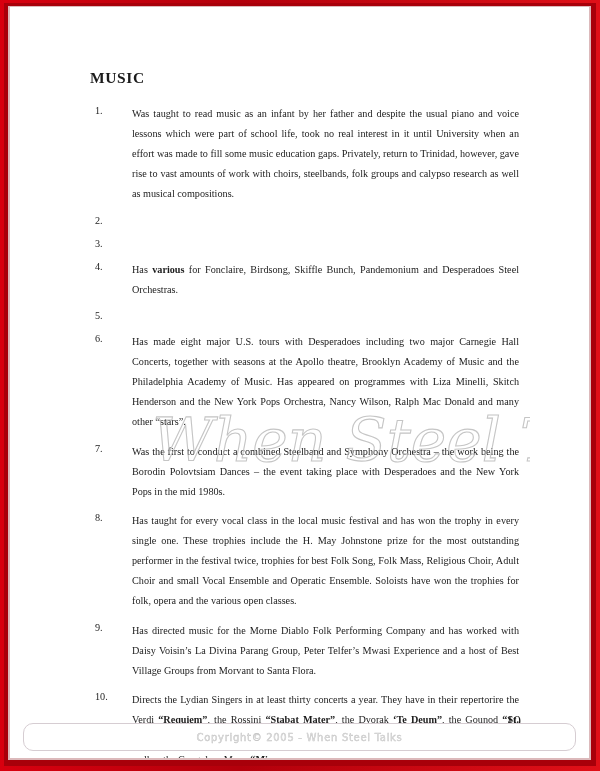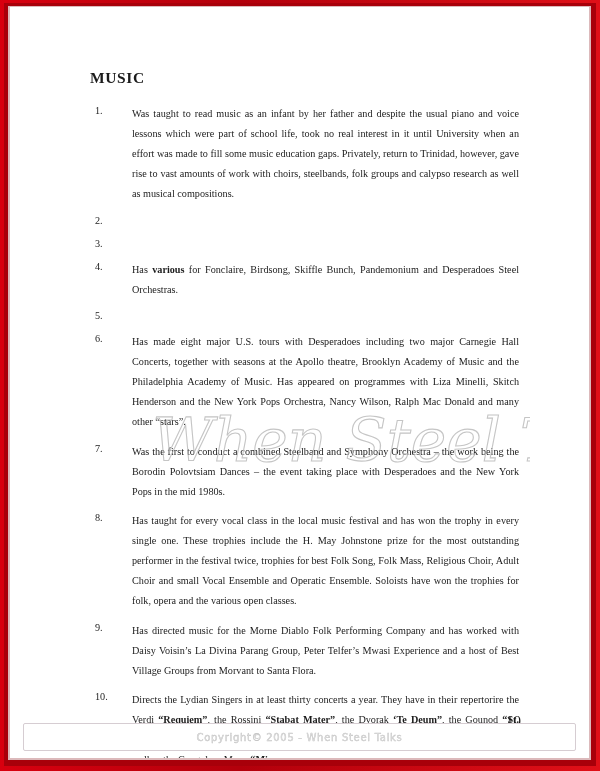--- a/index.html
+++ b/index.html
@@ -108,21 +108,21 @@
     top: 706px;
     font-size: 15px;
   }
   .footer-bar {
     position: absolute;
     left: 13px;
     right: 13px;
     bottom: 7px;
     height: 26px;
     border: 1px solid #d6cdd2;
-    border-radius: 2px;
+    border-radius: 10px;
     display: flex;
     align-items: center;
     justify-content: center;
     background: #ffffff;
   }
   .footer-text {
     font-family: "DejaVu Sans", sans-serif;
     font-size: 10px;
     letter-spacing: 0.7px;
     color: #e3e3e3;

